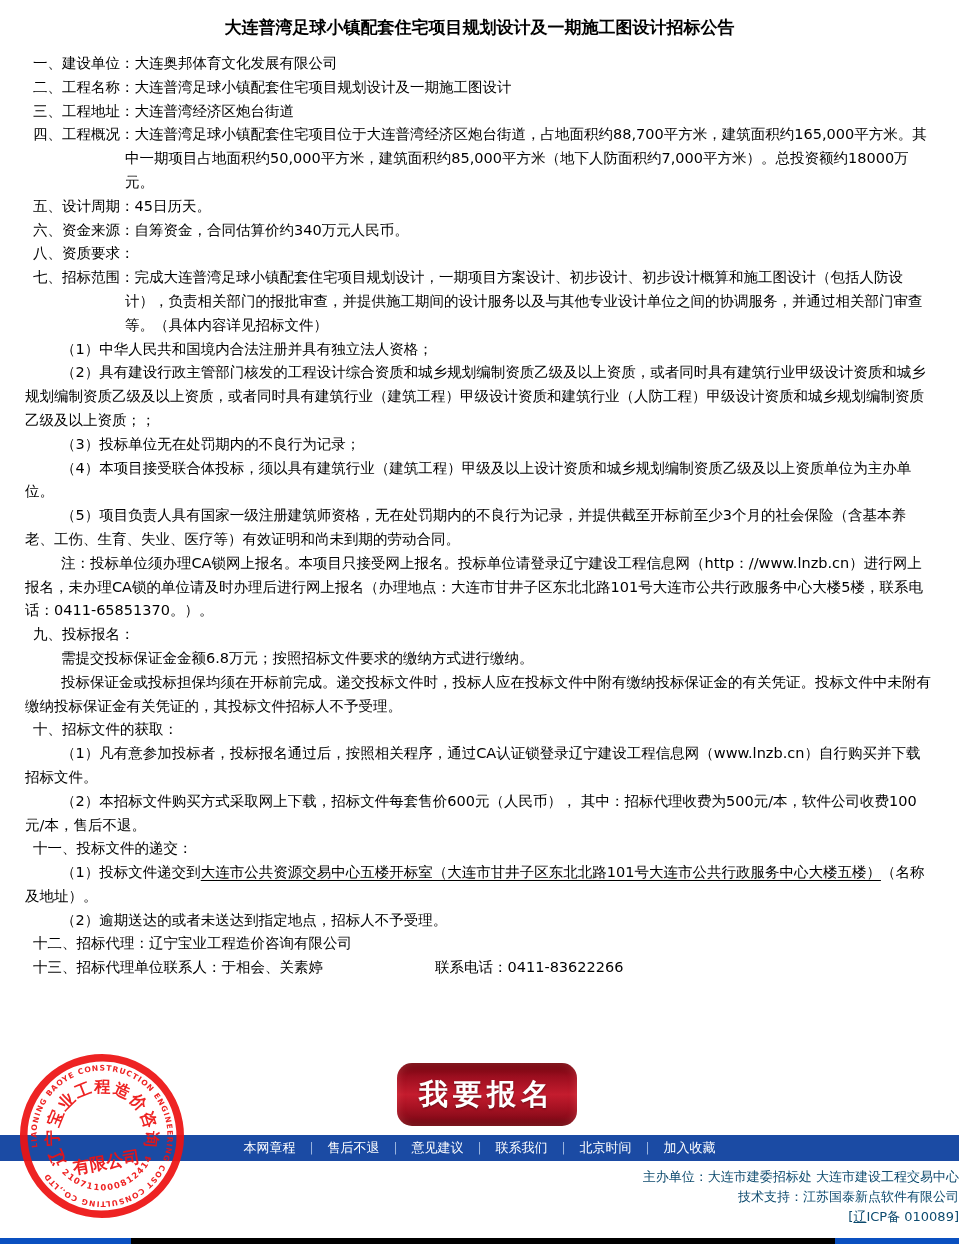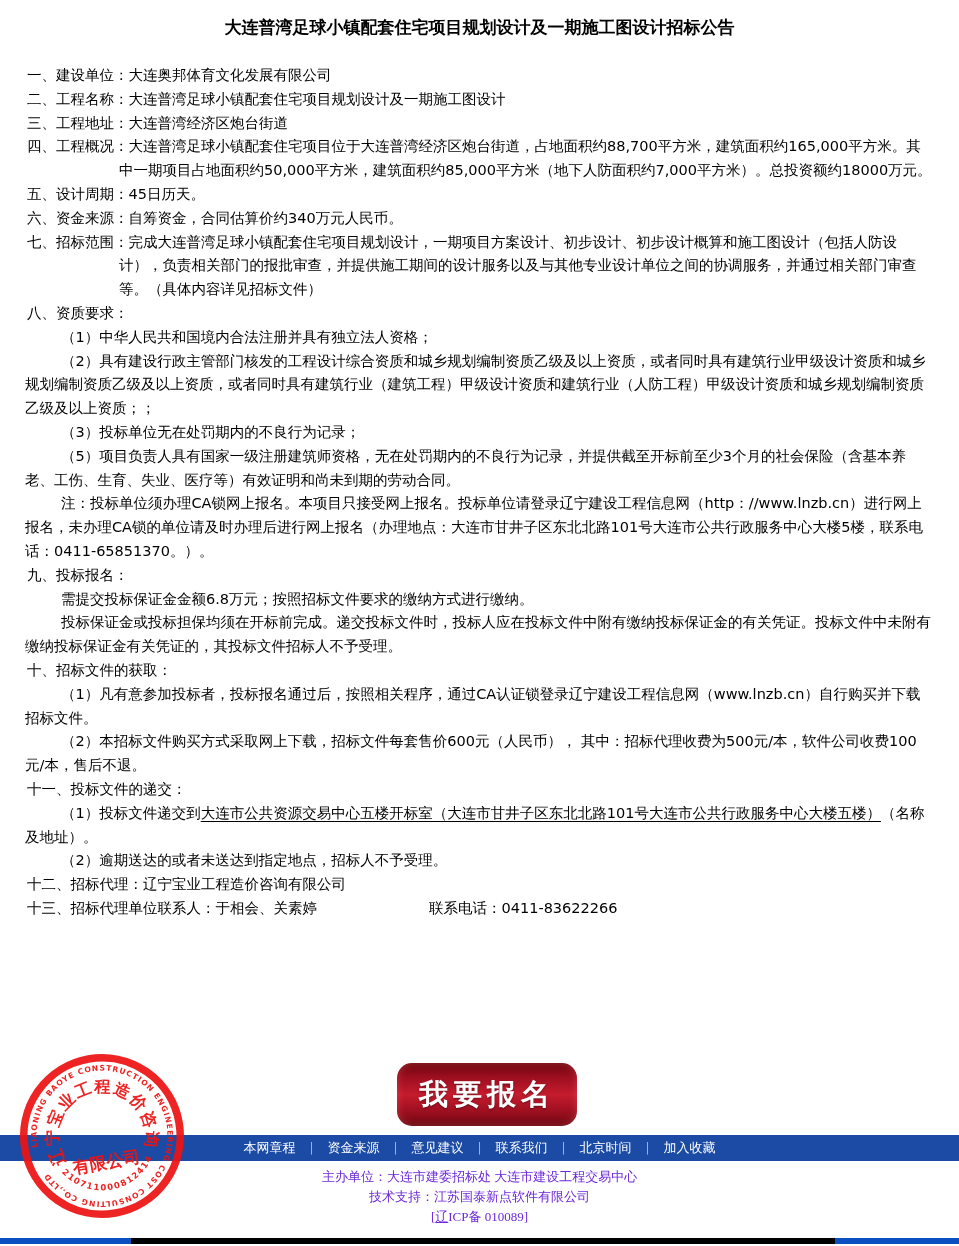--- a/index.html
+++ b/index.html
@@ -14,24 +14,24 @@
     height:1044px;
     overflow:hidden;
     font-size:14.5px;
     line-height:23.8px;
   }
   .page-title{
     text-align:center;
     font-size:17px;
     font-weight:bold;
     line-height:26px;
-    margin:8px 0 24px 0;
+    margin:8px 0 12px 0;
   }
   .p{margin:0;}
-  .p.item{margin-left:2px;padding-left:92px;text-indent:-92px;}
+  .p.item{margin-left:8px;padding-left:92px;text-indent:-92px;}
   .p.para{text-indent:36px;}
   .seg.u{text-decoration:underline;text-underline-offset:3px;text-align:center;}
   .seg.gap{margin-left:112px;}
   
   .signup-btn{
     position:absolute;left:397px;top:1063px;width:180px;height:63px;
     border:none;border-radius:15px;cursor:pointer;
     background:linear-gradient(180deg,#6a050e 0%,#9c0e1f 22%,#c41c2e 50%,#a8122395 72%,#8c0c1b 86%,#5e040c 100%), #a01020;
     background-color:#a01020;
     color:#fff;font-size:29px;font-weight:bold;letter-spacing:5px;
@@ -45,21 +45,21 @@
     background:#1b4ba4;
     display:flex;align-items:center;justify-content:center;
   }
   .navlink{
     color:#ffffff;text-decoration:none;font-size:13px;cursor:pointer;
   }
   .sep{color:#9db6e0;font-size:12px;margin:0 14px;}
   
   .footer-credits{
     position:absolute;left:0;top:1167px;width:959px;
-    text-align:center;font-size:13px;line-height:20px;color:#6d28d9;font-family:Liberation Serif, serif;
+    text-align:right;font-size:13px;line-height:20px;color:#0c4a6e;
   }
   .icp-lnk{text-decoration:underline;}
   
   .bottom-bar{position:absolute;left:0;top:1238px;width:959px;height:6px;background:#000;}
   .bottom-bar .blue-l{position:absolute;left:0;top:0;width:131px;height:6px;background:#0a50c0;}
   .bottom-bar .blue-r{position:absolute;right:0;top:0;width:124px;height:6px;background:#0a50c0;}
   
   .seal{
     position:absolute;left:17px;top:1051px;width:170px;height:170px;
     z-index:5;opacity:.93;
@@ -70,25 +70,26 @@
 
 <div class="doc">
   <div class="page-title">大连普湾足球小镇配套住宅项目规划设计及一期施工图设计招标公告</div>
   <div>
       <div class="p item"><span class="seg">一、建设单位：大连奥邦体育文化发展有限公司</span></div>
       <div class="p item"><span class="seg">二、工程名称：大连普湾足球小镇配套住宅项目规划设计及一期施工图设计</span></div>
       <div class="p item"><span class="seg">三、工程地址：大连普湾经济区炮台街道</span></div>
       <div class="p item"><span class="seg">四、工程概况：大连普湾足球小镇配套住宅项目位于大连普湾经济区炮台街道，占地面积约88,700平方米，建筑面积约165,000平方米。其中一期项目占地面积约50,000平方米，建筑面积约85,000平方米（地下人防面积约7,000平方米）。总投资额约18000万元。</span></div>
       <div class="p item"><span class="seg">五、设计周期：45日历天。</span></div>
       <div class="p item"><span class="seg">六、资金来源：自筹资金，合同估算价约340万元人民币。</span></div>
+      <div class="p item"><span class="seg">八、资质要求：</span></div>
       <div class="p item"><span class="seg">七、招标范围：完成大连普湾足球小镇配套住宅项目规划设计，一期项目方案设计、初步设计、初步设计概算和施工图设计（包括人防设计），负责相关部门的报批审查，并提供施工期间的设计服务以及与其他专业设计单位之间的协调服务，并通过相关部门审查等。（具体内容详见招标文件）</span></div>
-      <div class="p item"><span class="seg">八、资质要求：</span></div>
       <div class="p para"><span class="seg">（1）中华人民共和国境内合法注册并具有独立法人资格；</span></div>
       <div class="p para"><span class="seg">（2）具有建设行政主管部门核发的工程设计综合资质和城乡规划编制资质乙级及以上资质，或者同时具有建筑行业甲级设计资质和城乡规划编制资质乙级及以上资质，或者同时具有建筑行业（建筑工程）甲级设计资质和建筑行业（人防工程）甲级设计资质和城乡规划编制资质乙级及以上资质；；</span></div>
       <div class="p para"><span class="seg">（3）投标单位无在处罚期内的不良行为记录；</span></div>
+      <div class="p para"><span class="seg">（4）本项目接受联合体投标，须以具有建筑行业（建筑工程）甲级及以上设计资质和城乡规划编制资质乙级及以上资质单位为主办单位。</span></div>
       <div class="p para"><span class="seg">（5）项目负责人具有国家一级注册建筑师资格，无在处罚期内的不良行为记录，并提供截至开标前至少3个月的社会保险（含基本养老、工伤、生育、失业、医疗等）有效证明和尚未到期的劳动合同。</span></div>
       <div class="p para"><span class="seg">注：投标单位须办理CA锁网上报名。本项目只接受网上报名。投标单位请登录辽宁建设工程信息网（http：//www.lnzb.cn）进行网上报名，未办理CA锁的单位请及时办理后进行网上报名（办理地点：大连市甘井子区东北北路101号大连市公共行政服务中心大楼5楼，联系电话：0411-65851370。）。</span></div>
       <div class="p item"><span class="seg">九、投标报名：</span></div>
       <div class="p para"><span class="seg">需提交投标保证金金额6.8万元；按照招标文件要求的缴纳方式进行缴纳。</span></div>
       <div class="p para"><span class="seg">投标保证金或投标担保均须在开标前完成。递交投标文件时，投标人应在投标文件中附有缴纳投标保证金的有关凭证。投标文件中未附有缴纳投标保证金有关凭证的，其投标文件招标人不予受理。</span></div>
       <div class="p item"><span class="seg">十、招标文件的获取：</span></div>
       <div class="p para"><span class="seg">（1）凡有意参加投标者，投标报名通过后，按照相关程序，通过CA认证锁登录辽宁建设工程信息网（www.lnzb.cn）自行购买并下载招标文件。</span></div>
       <div class="p para"><span class="seg">（2）本招标文件购买方式采取网上下载，招标文件每套售价600元（人民币）， 其中：招标代理收费为500元/本，软件公司收费100元/本，售后不退。</span></div>
       <div class="p item"><span class="seg">十一、投标文件的递交：</span></div>
       <div class="p para"><span class="seg">（1）投标文件递交到</span><span class="seg u">大连市公共资源交易中心五楼开标室（大连市甘井子区东北北路101号大连市公共行政服务中心大楼五楼）</span><span class="seg">（名称及地址）。</span></div>
@@ -117,21 +118,21 @@
     <text x="100" y="138" font-size="20" font-weight="bold" text-anchor="middle">有限公司</text>
     <text font-size="10" letter-spacing="1.6" font-weight="bold" text-anchor="middle">
       <textPath href="#numPath" startOffset="50%">210711000812414</textPath>
     </text>
   </g>
 </svg>
 
 <div class="nav-bar">
     <a class="navlink">本网章程</a>
     <span class="sep">|</span>
-    <a class="navlink">资金来源</a>
+    <a class="navlink">售后不退</a>
     <span class="sep">|</span>
     <a class="navlink">意见建议</a>
     <span class="sep">|</span>
     <a class="navlink">联系我们</a>
     <span class="sep">|</span>
     <a class="navlink">北京时间</a>
     <span class="sep">|</span>
     <a class="navlink">加入收藏</a>
   </div>
 

